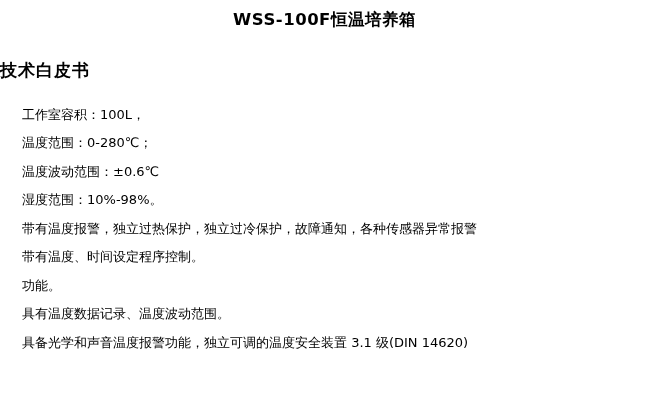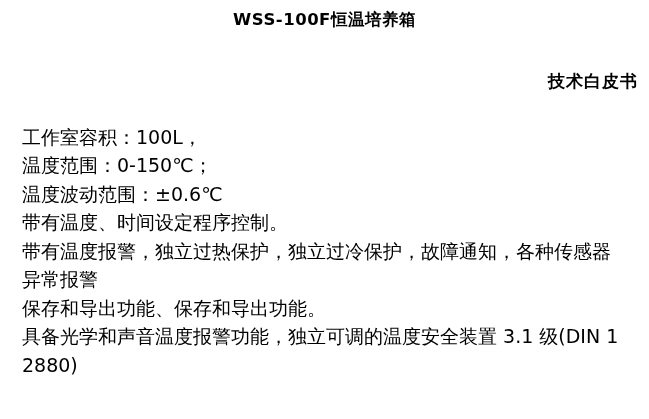--- a/index.html
+++ b/index.html
@@ -26,52 +26,54 @@
     text-align: center;
     font-size: 16.5px;
     font-weight: bold;
     letter-spacing: 0.5px;
     margin: 0;
     padding-top: 8px;
     line-height: 1.4;
     color: #000;
   }
   .doc-subtitle {
-    text-align: right;
+    text-align: left;
     font-size: 17px;
     font-weight: bold;
     letter-spacing: 1px;
-    margin: 11px;
+    margin: 0;
     padding-top: 28px;
     line-height: 1.4;
     color: #000;
   }
   .body-block {
     padding: 18px 22px 0 22px;
   }
   .spec-line {
-    font-size: 19px;
+    font-size: 13px;
     line-height: 28.5px;
     color: #000;
     white-space: pre-wrap;
     word-break: break-all;
   }
 </style>
 </head>
 <body>
 
 <div class="page">
 
   <h1 class="doc-title">WSS-100F恒温培养箱</h1>
 
   <h2 class="doc-subtitle">技术白皮书</h2>
 
   <div class="body-block">
     <div class="spec-line">工作室容积：100L，</div>
-    <div class="spec-line">温度范围：0-150℃；</div>
+    <div class="spec-line">温度范围：0-280℃；</div>
     <div class="spec-line">温度波动范围：±0.6℃</div>
+    <div class="spec-line">湿度范围：10%-98%。</div>
+    <div class="spec-line">带有温度报警，独立过热保护，独立过冷保护，故障通知，各种传感器异常报警</div>
     <div class="spec-line">带有温度、时间设定程序控制。</div>
-    <div class="spec-line">带有温度报警，独立过热保护，独立过冷保护，故障通知，各种传感器异常报警</div>
-    <div class="spec-line">保存和导出功能、保存和导出功能。</div>
-    <div class="spec-line">具备光学和声音温度报警功能，独立可调的温度安全装置 3.1 级(DIN 12880)</div>
+    <div class="spec-line">功能。</div>
+    <div class="spec-line">具有温度数据记录、温度波动范围。</div>
+    <div class="spec-line">具备光学和声音温度报警功能，独立可调的温度安全装置 3.1 级(DIN 14620)</div>
   </div>
 
 </div>
 
 </body></html>

